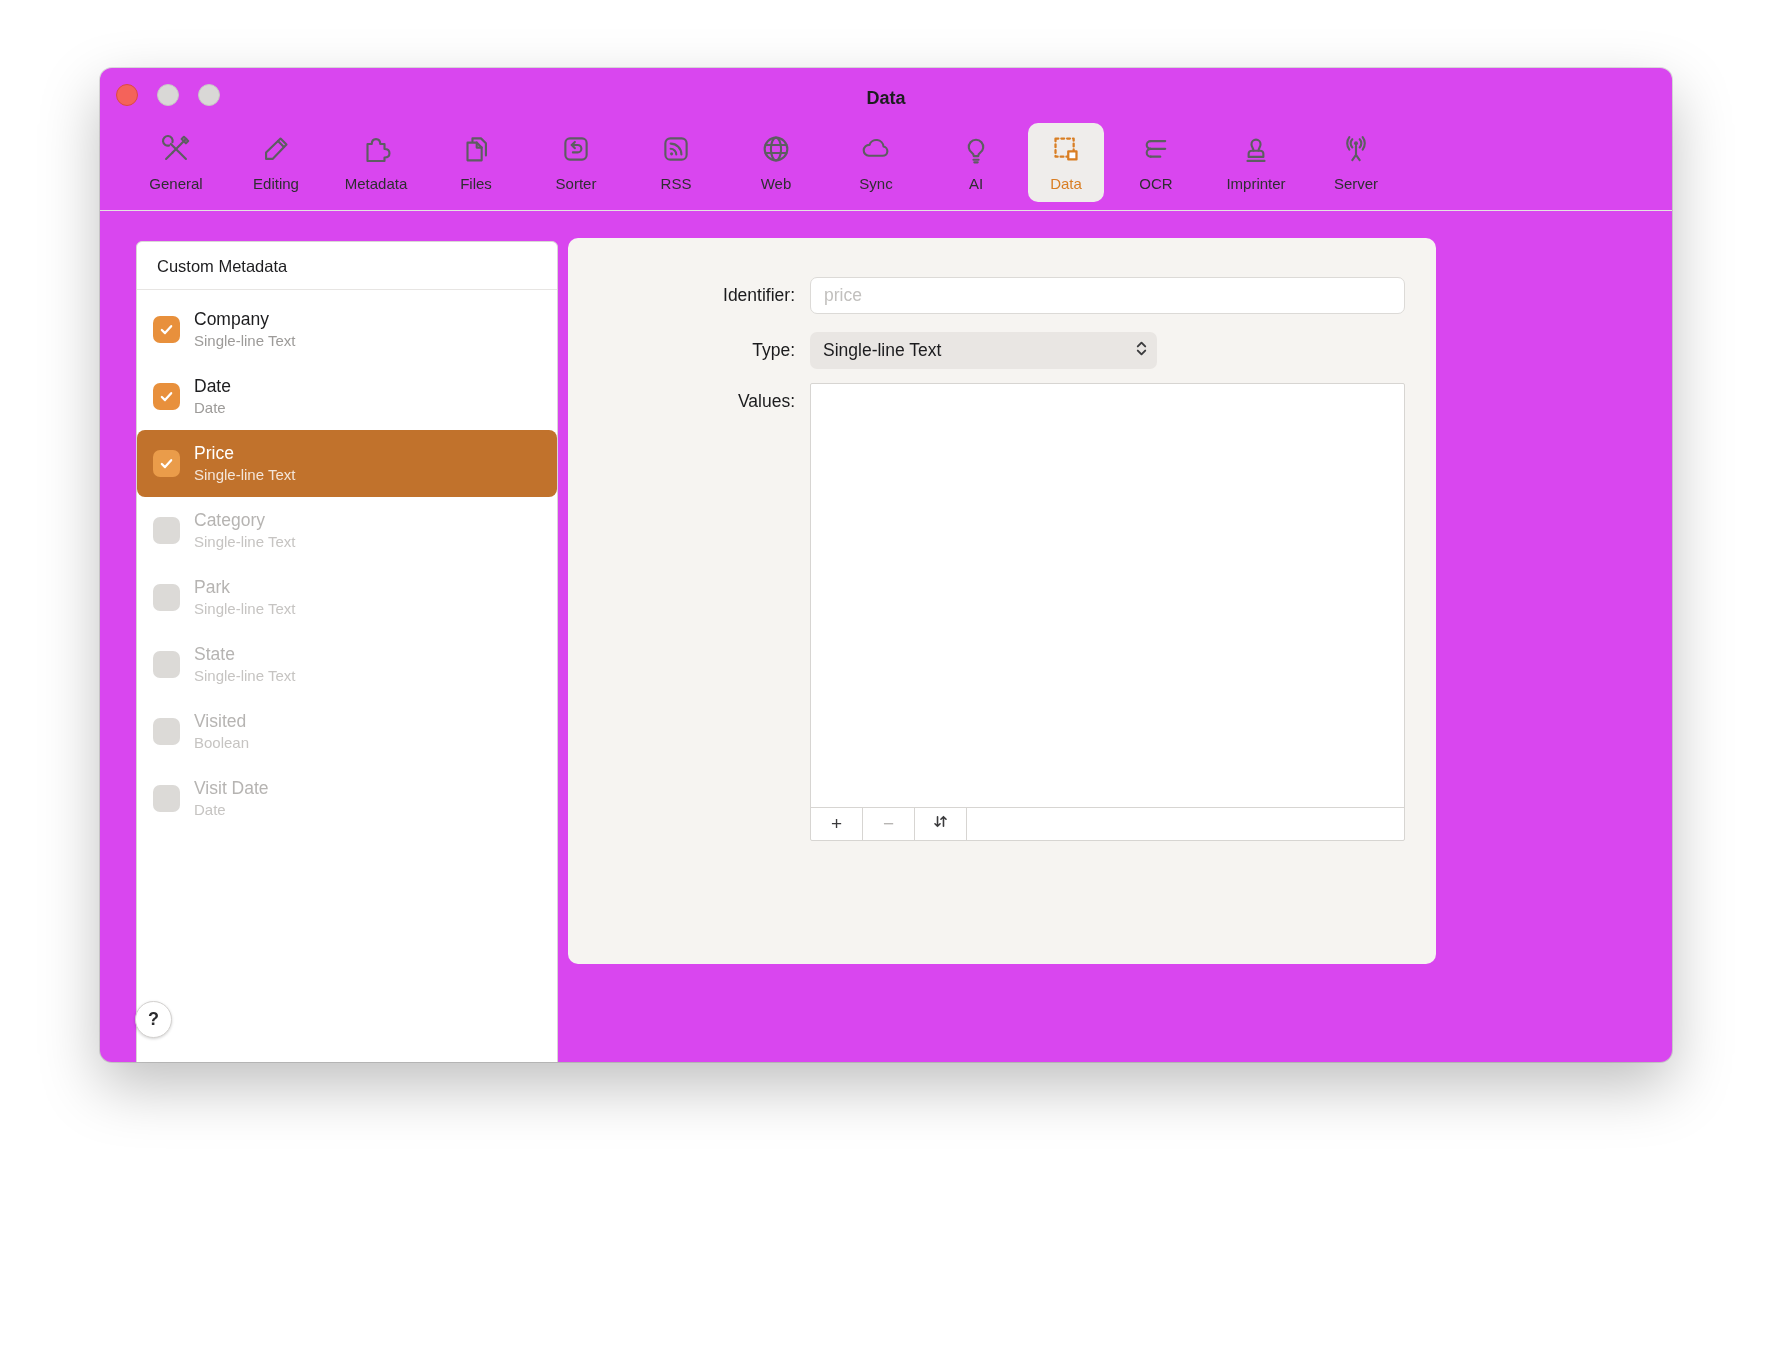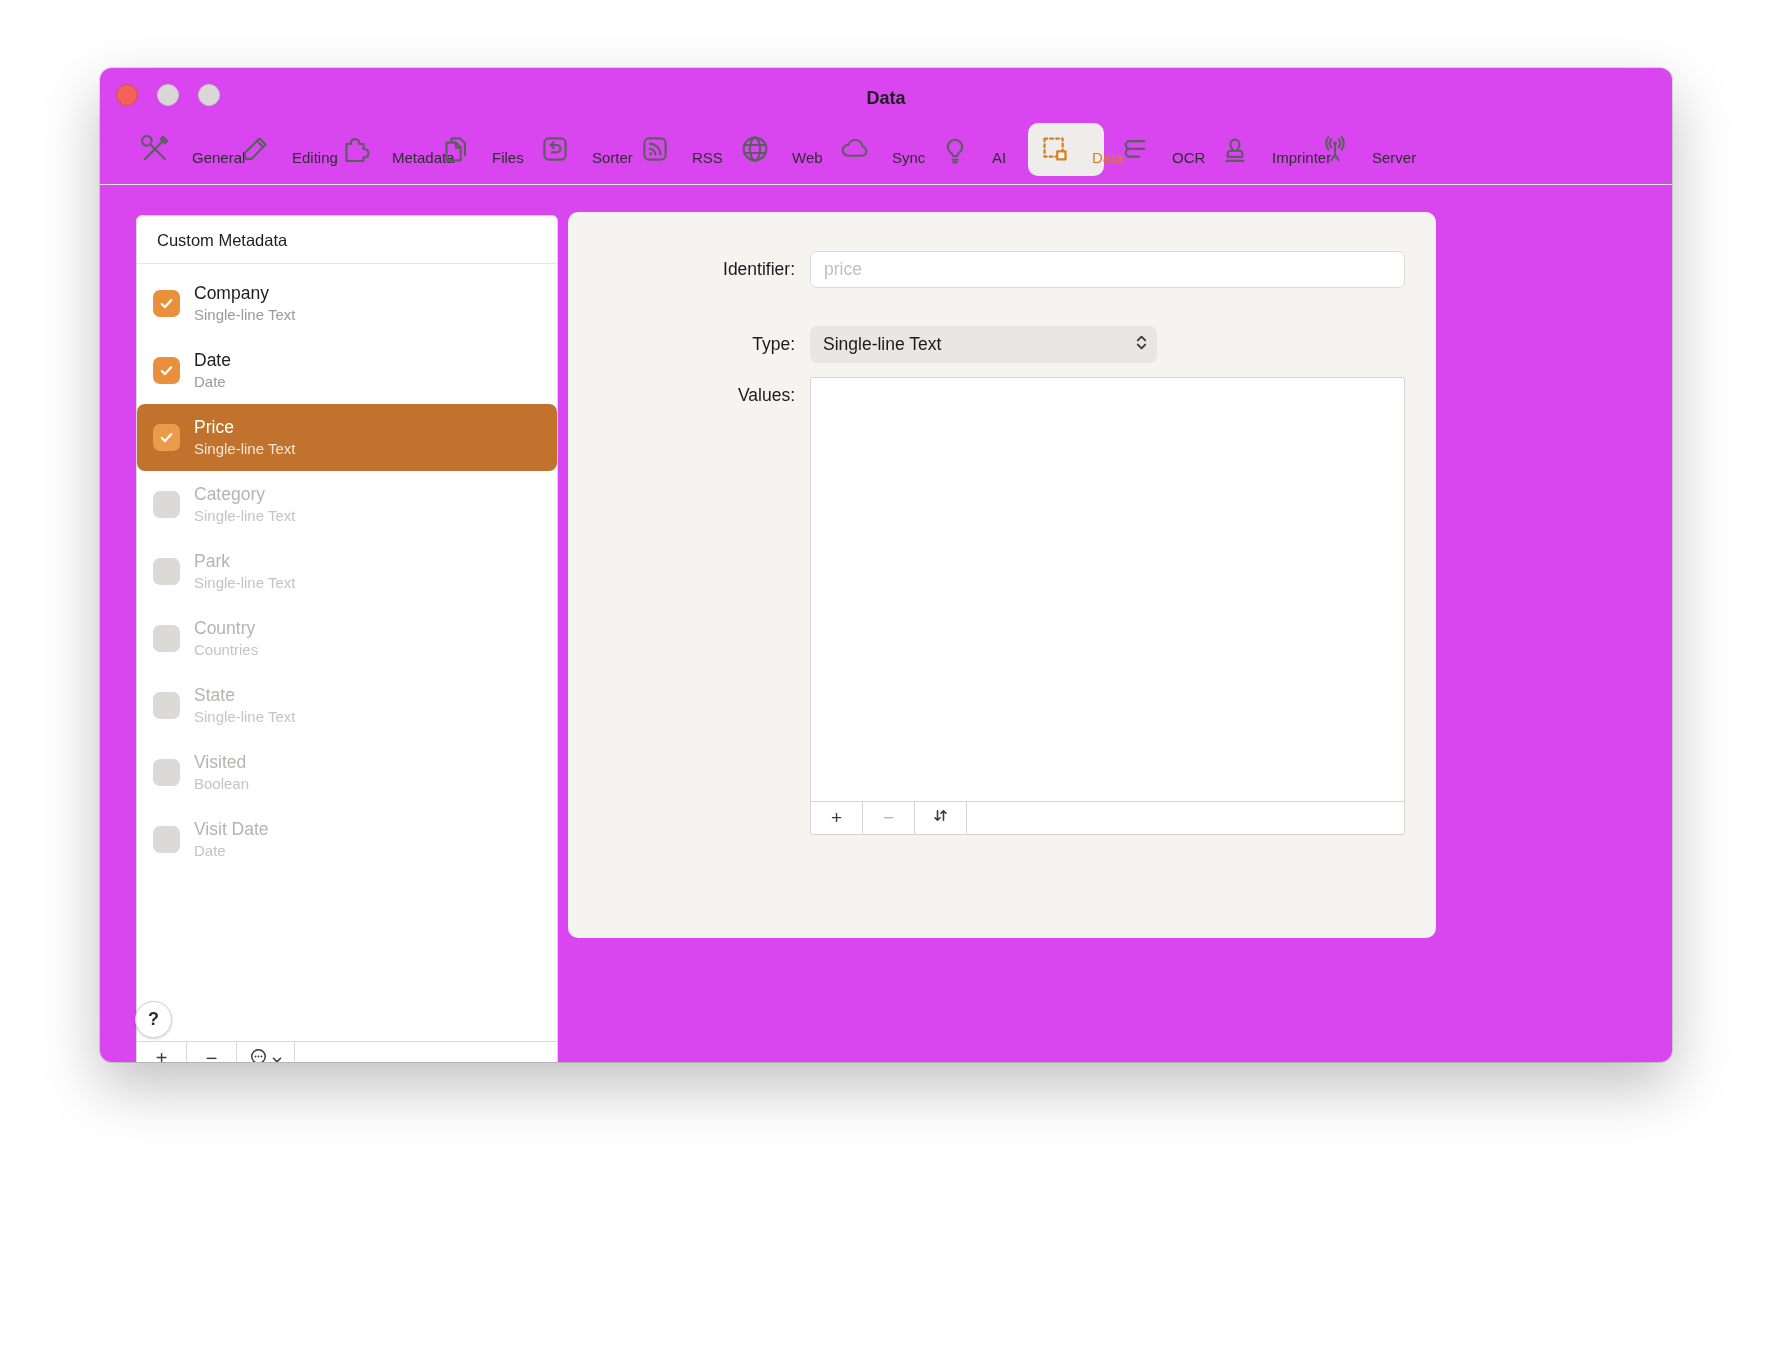--- a/index.html
+++ b/index.html
@@ -20,21 +20,21 @@
   .title { font-size:18px; font-weight:700; color:#1d1d1f; }
   .lights { position:absolute; left:16px; top:16px; display:flex; gap:19px; }
   .light { width:22px; height:22px; border-radius:50%; }
   .light.close { background:#f4635a; border:1px solid #dc4a42; }
   .light.dim { background:#d9d8d6; border:1px solid #c8c7c5; }
   
   .toolbar {
     display:flex; gap:24px; align-items:flex-end;
     padding:16px 20px 18px 38px; border-bottom:1px solid #e4e2e0;
   }
-  .tb-item { width:76px; display:flex; flex-direction:row; align-items:flex-end; gap:20px;
+  .tb-item { width:76px; display:flex; flex-direction:column; align-items:center; gap:9px;
     color:#5d5d61; cursor:default; }
   .tb-item svg { display:block; }
   .tb-label { font-size:15px; color:#2e2e30; white-space:nowrap; }
   .tb-item.active { background:#efedeb; border-radius:10px; padding:9px 10px 10px; margin:-9px -10px -10px; }
   .tb-item.active .tb-label { color:#d97e23; }
   .tb-item.active svg { color:#d97e23; }
   
   .content { display:flex; gap:10px; padding:30px 0 0 36px; }
   
   .sidebar { width:422px; height:861px; border:1px solid #d9d7d5; border-radius:6px;
@@ -60,21 +60,21 @@
   .sbf.more { width:58px; color:#3c3c3e; }
   
   .panel { width:868px; height:726px; margin-top:-3px; background:#f6f4f1; border-radius:10px;
     padding:39px 46px 0 0; }
   .frow { display:grid; grid-template-columns:227px 595px; column-gap:15px; align-items:center; }
   .flabel { text-align:right; font-size:17.5px; color:#1b1b1d; }
   .txt-input { width:100%; height:37px; border:1px solid #dcdad7; border-radius:7px; padding:0 13px;
     font-size:17.5px; background:#fff; color:#1d1d1f; outline:none; font-family:inherit; }
   .txt-input::placeholder { color:#c2c0be; }
   .help-text { grid-column:2; margin:12px 0 0; font-size:15.5px; line-height:1.55; color:#3e3e40; width:578px; }
-  .frow.type { margin-top:38px; }
+  .frow.type { margin-top:18px; }
   .select { width:347px; height:37px; background:#e9e6e3; border-radius:7px; display:flex;
     align-items:center; justify-content:space-between; padding:0 9px 0 13px; font-size:17.5px; color:#1c1c1e; }
   .frow.values { margin-top:14px; align-items:start; }
   .values-label { padding-top:8px; }
   .values-box { width:595px; height:458px; background:#fff; border:1px solid #d7d5d2; position:relative; border-radius:2px; }
   .vb-bar { position:absolute; left:0; right:0; bottom:0; height:33px; border-top:1px solid #d7d5d2; display:flex; }
   .vbb { width:52px; height:100%; border:none; border-right:1px solid #d7d5d2; background:transparent;
     font-size:19px; color:#3a3a3c; display:flex; align-items:center; justify-content:center; padding:0; font-family:inherit; }
   .vbb.minus { color:#b7b5b3; }
   
@@ -297,27 +297,20 @@
         </div>
 
         <div class="m-row dim">
           <span class="cb"></span>
           <div>
             <div class="rname">Park</div>
             <div class="rtype">Single-line Text</div>
           </div>
         </div>
 
-        <div class="m-row dim">
-          <span class="cb"></span>
-          <div>
-            <div class="rname">Country</div>
-            <div class="rtype">Countries</div>
-          </div>
-        </div>
 
         <div class="m-row dim">
           <span class="cb"></span>
           <div>
             <div class="rname">State</div>
             <div class="rtype">Single-line Text</div>
           </div>
         </div>
 
         <div class="m-row dim">

